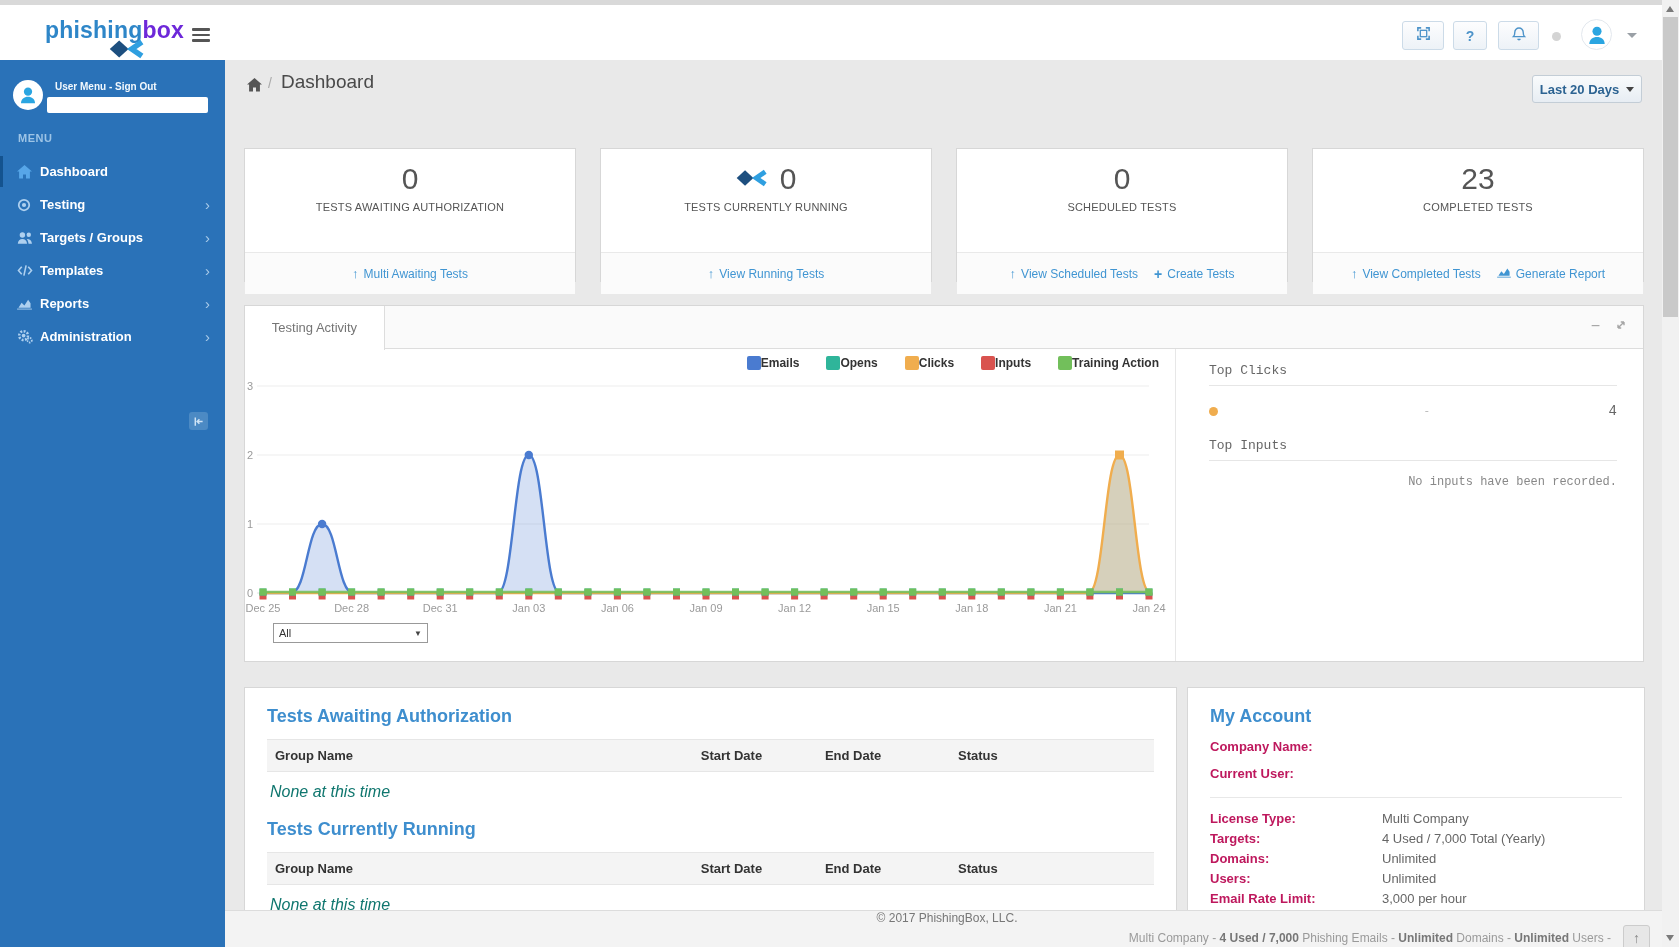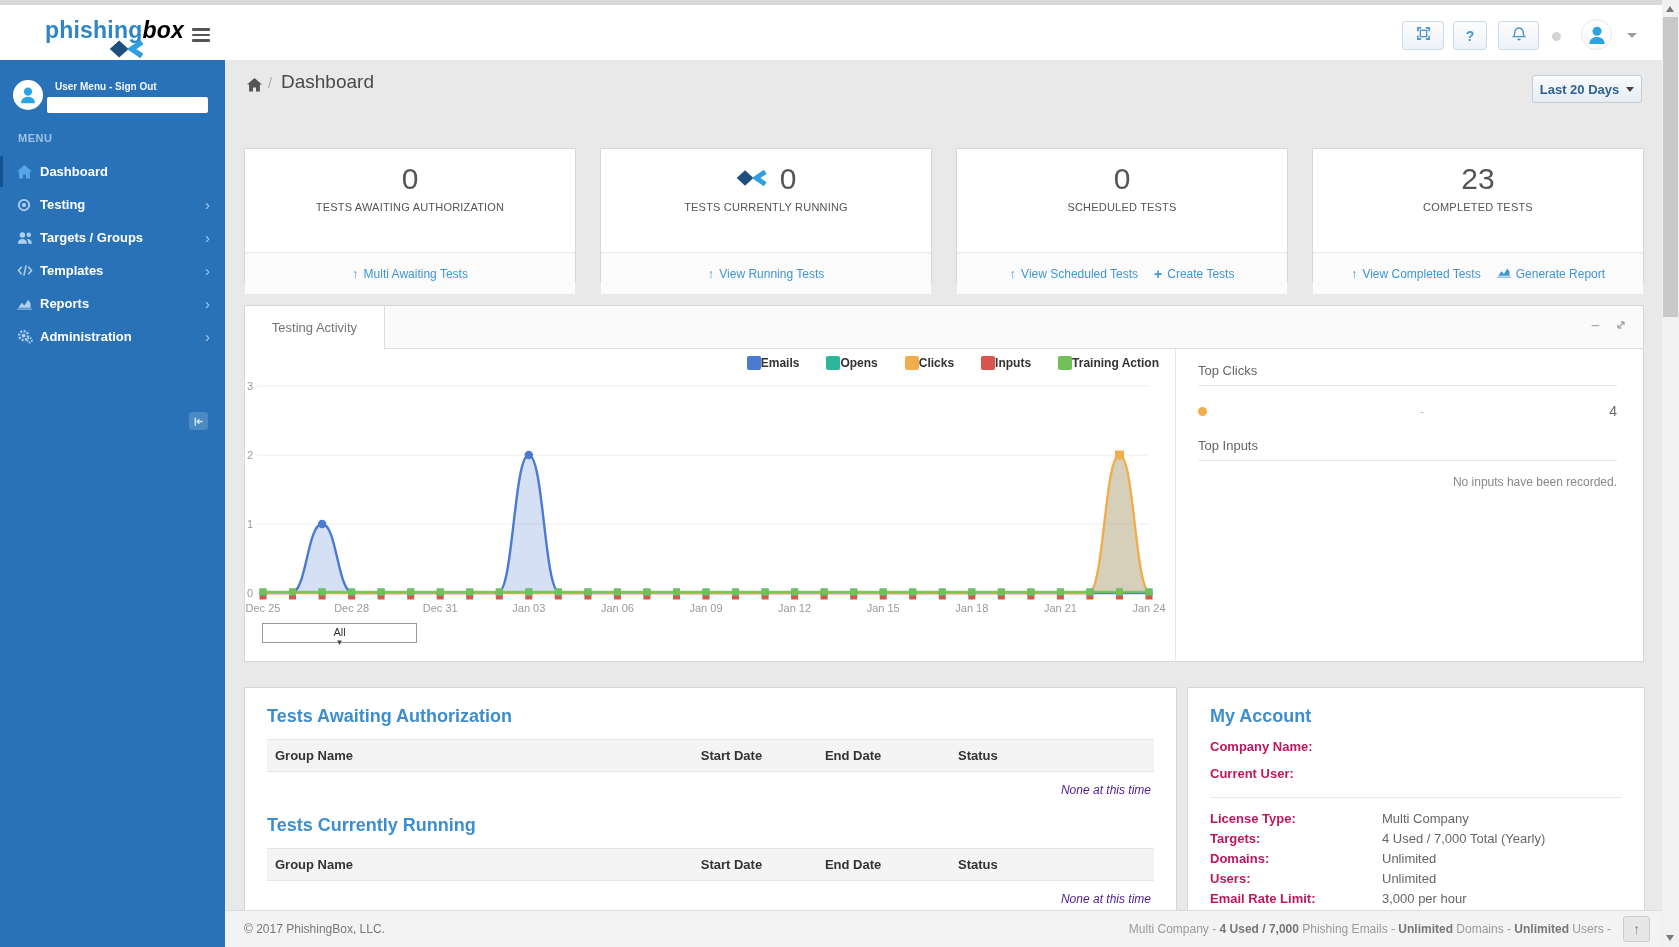--- a/index.html
+++ b/index.html
@@ -7,21 +7,21 @@
   body {
     width:1679px; height:947px; position:relative; overflow:hidden;
     background:#e9e9e9; font-family:"Liberation Sans", sans-serif; color:#444;
   }
   .top-strip { position:absolute; left:0; top:0; width:100%; height:5px; background:#d9d9d9; z-index:20; }
 
   
   .header { position:absolute; left:0; top:5px; width:100%; height:55px; background:#fff; z-index:10; }
   .logo { position:absolute; left:45px; top:12px; font-size:23px; font-weight:bold; letter-spacing:.2px; }
   .logo .p1 { color:#2e86c8; }
-  .logo .p2 { color:#000000;font-style:italic; }
+  .logo .p2 { color:#6d28d9; }
   .logo-fish { position:absolute; left:64px; top:21px; }
   .hamburger { position:absolute; left:192px; top:23px; width:18px; height:15px; cursor:pointer; }
   .hamburger div { height:2.5px; background:#555; margin-bottom:3px; border-radius:1px; }
   .hdr-btn { position:absolute; top:16px; height:29px; border:1px solid #ccdbe8; border-radius:3px;
              background:linear-gradient(#fdfdfe,#edf2f7); display:flex; align-items:center; justify-content:center;
              color:#4d93c9; cursor:pointer; }
   .hdr-dot { position:absolute; left:1552px; top:27px; width:9px; height:9px; border-radius:50%; background:#d4d4d4; }
   .hdr-avatar { position:absolute; left:1581px; top:14px; width:31px; height:31px; border-radius:50%;
                 background:#fff; border:1px solid #e3e8ee; display:flex; align-items:center; justify-content:center; }
   .hdr-caret { position:absolute; left:1627px; top:28px; width:0; height:0;
@@ -71,54 +71,54 @@
   .tab { position:absolute; left:0; top:0; width:140px; height:44px; background:#fff; border-right:1px solid #ddd;
          line-height:43px; text-align:center; color:#757575; font-size:13px; cursor:pointer; }
   .panel-ctrls { position:absolute; right:16px; top:11px; display:flex; gap:15px; color:#a5a5a5; align-items:center; }
   .panel-ctrls .minus { font-size:16px; cursor:pointer; line-height:1; }
   .panel-body { position:relative; height:312px; }
   .chart-col { position:absolute; left:0; top:0; width:930px; height:100%; }
   .legend { position:absolute; top:7px; right:16px; display:flex; gap:27px; }
   .legend-item { display:flex; align-items:center; gap:0; font-size:12px; font-weight:bold; color:#333; cursor:pointer; }
   .legend-item .sw { width:14px; height:14px; border-radius:2px; }
   #chart-svg { position:absolute; left:0; top:22px; }
-  .chart-select { position:absolute; left:17px; top:274px; width:155px; height:20px; border:1px solid #999; background:#fff;
+  .chart-select { position:absolute; left:28px; top:274px; width:155px; height:20px; border:1px solid #999; background:#fff;
                   font-size:11px; color:#333; display:flex; align-items:center; justify-content:space-between;
-                  padding:2px 5px; cursor:pointer;flex-direction:column; }
+                  padding:8px 5px; cursor:pointer; }
   .chart-select .sel-caret { font-size:8px; color:#444; }
-  .side-col { position:absolute; left:930px; top:0; right:0; bottom:0; border-left:1px solid #e7e7e7; padding:14px 26px 0 22px; }
+  .side-col { position:absolute; left:930px; top:0; right:0; bottom:0; border-left:1px solid #e7e7e7; padding:14px 26px 0 33px;font-family:Liberation Mono, monospace; }
   .side-title { font-size:13px; color:#666; padding-bottom:7px; border-bottom:1px solid #e6e6e6; }
   .tc-row { display:flex; align-items:center; margin-top:16px; height:18px; }
   .tc-row .dot { width:9px; height:9px; border-radius:50%; }
   .tc-row .sp1 { flex:1.15; } .tc-row .sp2 { flex:1; }
   .tc-row .sep { color:#b5b5b5; font-size:11px; }
   .tc-row .count { color:#666; font-size:14px; }
   .side-title2 { margin-top:18px; }
   .ti-empty { margin-top:14px; text-align:right; font-size:12px; color:#888; }
 
   
   .bcard { position:absolute; top:687px; background:#fff; border:1px solid #d7d7d7; padding:18px 22px; }
   .bcard.left { left:244px; width:933px; height:245px; }
   .bcard.right { left:1187px; width:458px; height:245px; }
   .section-title { font-size:18px; font-weight:bold; color:#3e8ece; margin:0 0 12px 0; }
   table.data { width:100%; border-collapse:collapse; }
   table.data th { background:#f4f4f4; border-top:1px solid #e6e6e6; border-bottom:1px solid #e6e6e6;
                   font-size:13px; color:#333; text-align:left; padding:8px; font-weight:bold; }
-  .none-row { font-style:italic; color:#4c1d95; font-size:12px; padding:11px 3px 14px;text-align:right; }
+  .none-row { font-style:italic; color:#0f766e; font-size:16px; padding:11px 3px 14px; }
   .tbl2 { margin-top:4px; }
   .acct-row { display:flex; font-size:13px; margin-bottom:12px; }
   .acct-row.tight { margin-bottom:5px; }
   .acct-label { width:172px; font-weight:bold; color:#be185d; }
   .acct-val { color:#666; }
   .acct-div { border:0; border-top:1px solid #e8e8e8; margin:16px 0 13px; }
 
   
   .footer { position:absolute; left:225px; right:17px; top:910px; height:37px; background:#f3f3f3;
             border-top:1px solid #dcdcdc; display:flex; align-items:center; padding:0 12px 0 19px; z-index:6;
-            font-size:12px; color:#777; }
+            font-size:12px; color:#777;flex-direction:column; }
   .footer-right { margin-left:auto; display:flex; align-items:center; gap:12px; color:#9a9a9a; }
   .footer-right b { color:#777; }
   .top-btn { width:27px; height:26px; border:1px solid #ccc; border-radius:3px; background:#e7e7e7;
              color:#888; display:flex; align-items:center; justify-content:center; font-size:14px; cursor:pointer; }
 
   
   .scrollbar { position:absolute; right:0; top:0; width:17px; height:100%; background:#f1f1f1; z-index:30; }
   .sb-up { position:absolute; top:6px; left:4px; width:0; height:0;
            border-left:4.5px solid transparent; border-right:4.5px solid transparent; border-bottom:6px solid #7a7a7a; }
   .sb-thumb { position:absolute; top:17px; left:1px; width:15px; height:300px; background:#c9c9c9; }

